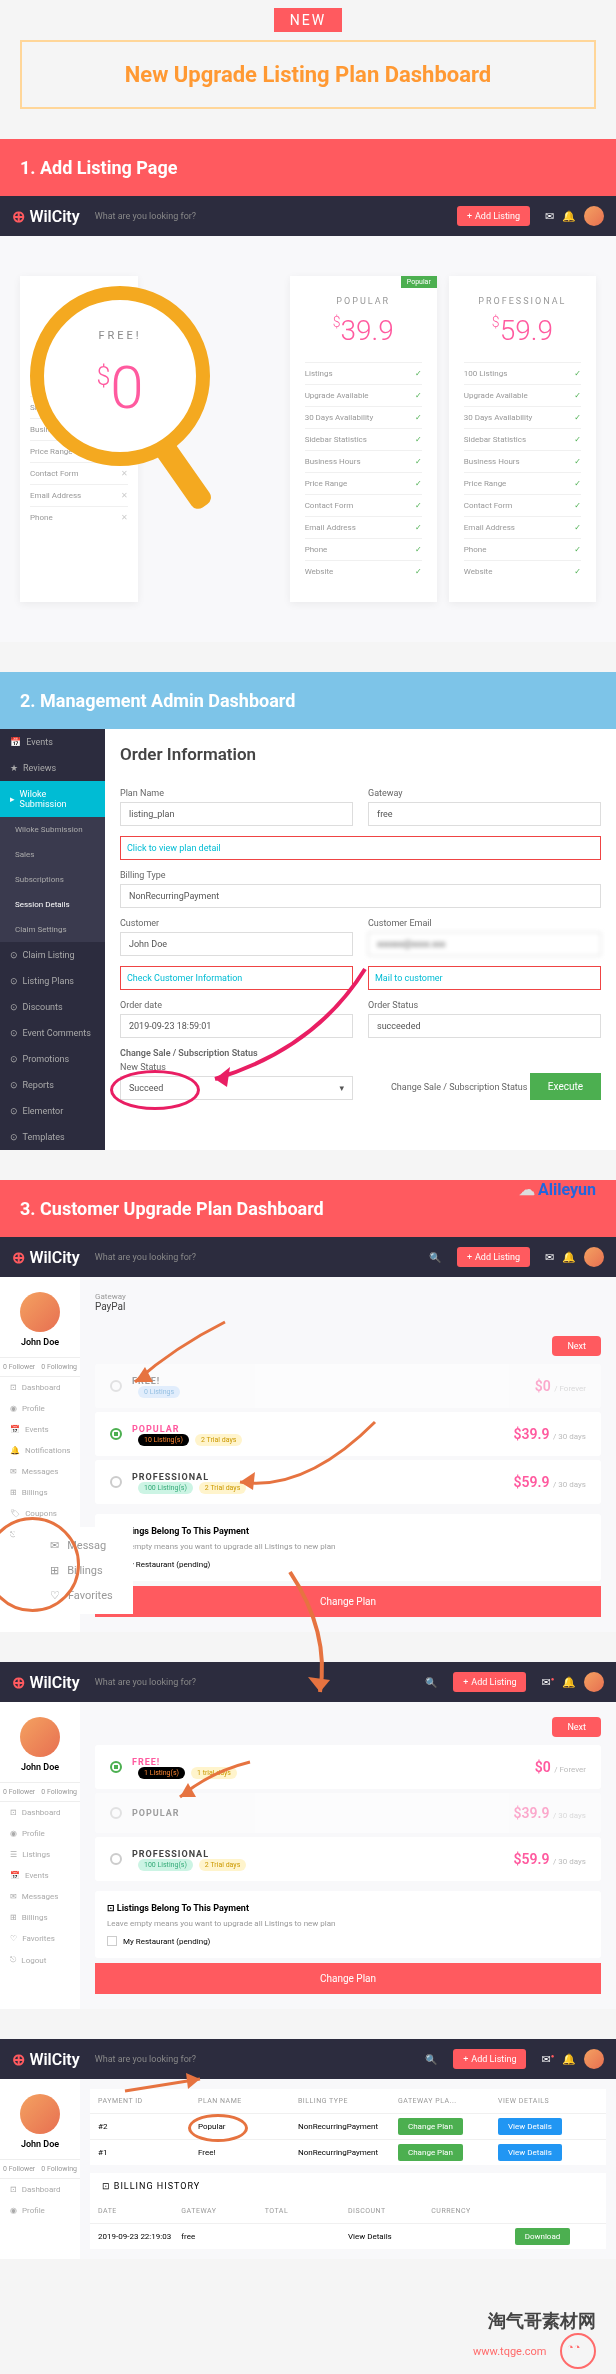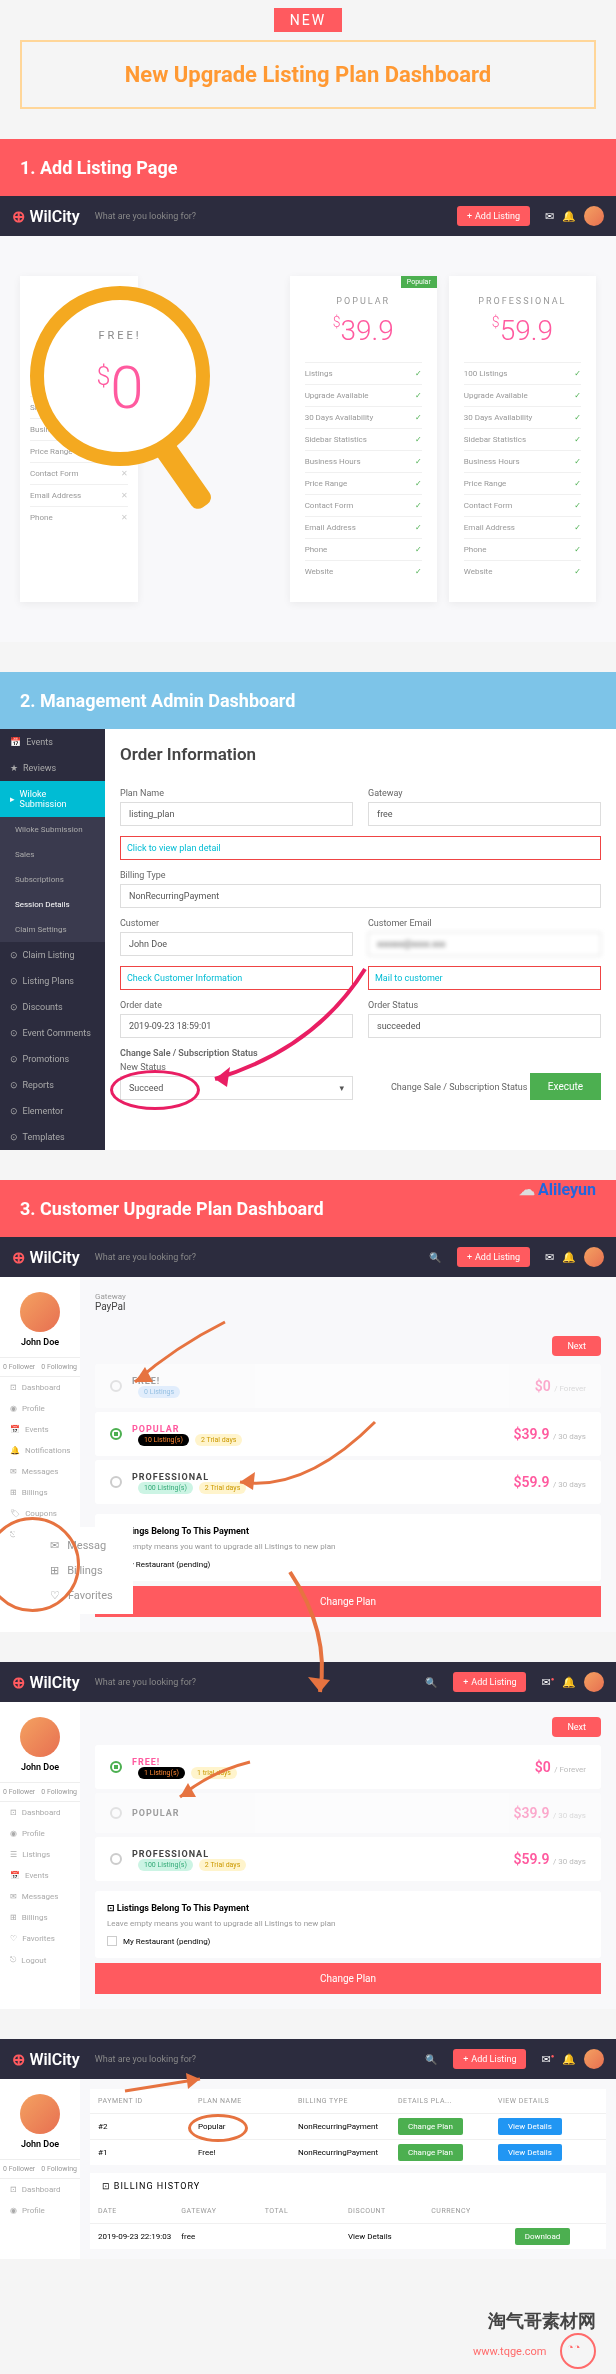--- a/index.html
+++ b/index.html
@@ -513,21 +513,21 @@
       <div class="cust-mi">⊡ <span>Dashboard</span></div>
       <div class="cust-mi">◉ <span>Profile</span></div>
     </div>
   </div>
   <div class="cust-main" style="position:relative;padding:10px">
     <div class="tbl">
       <div class="tbl-hdr">
         <div class="tc">PAYMENT ID</div>
             <div class="tc">PLAN NAME</div>
             <div class="tc">BILLING TYPE</div>
-            <div class="tc">DETAILS PLA...</div>
+            <div class="tc">GATEWAY PLA...</div>
             <div class="tc">VIEW DETAILS</div>
       </div>
       <div class="tbl-row">
         <div class="tc">#2</div>
         <div class="tc" style="position:relative"><span>Popular</span><div class="circle-annot" style="width:60px;height:28px;left:-10px;top:-8px;border-color:#e67340"></div></div>
         <div class="tc">NonRecurringPayment</div>
         <div class="tc"><span class="btn-g">Change Plan</span></div>
         <div class="tc"><span class="btn-b">View Details</span></div>
       </div>
       <div class="tbl-row">

